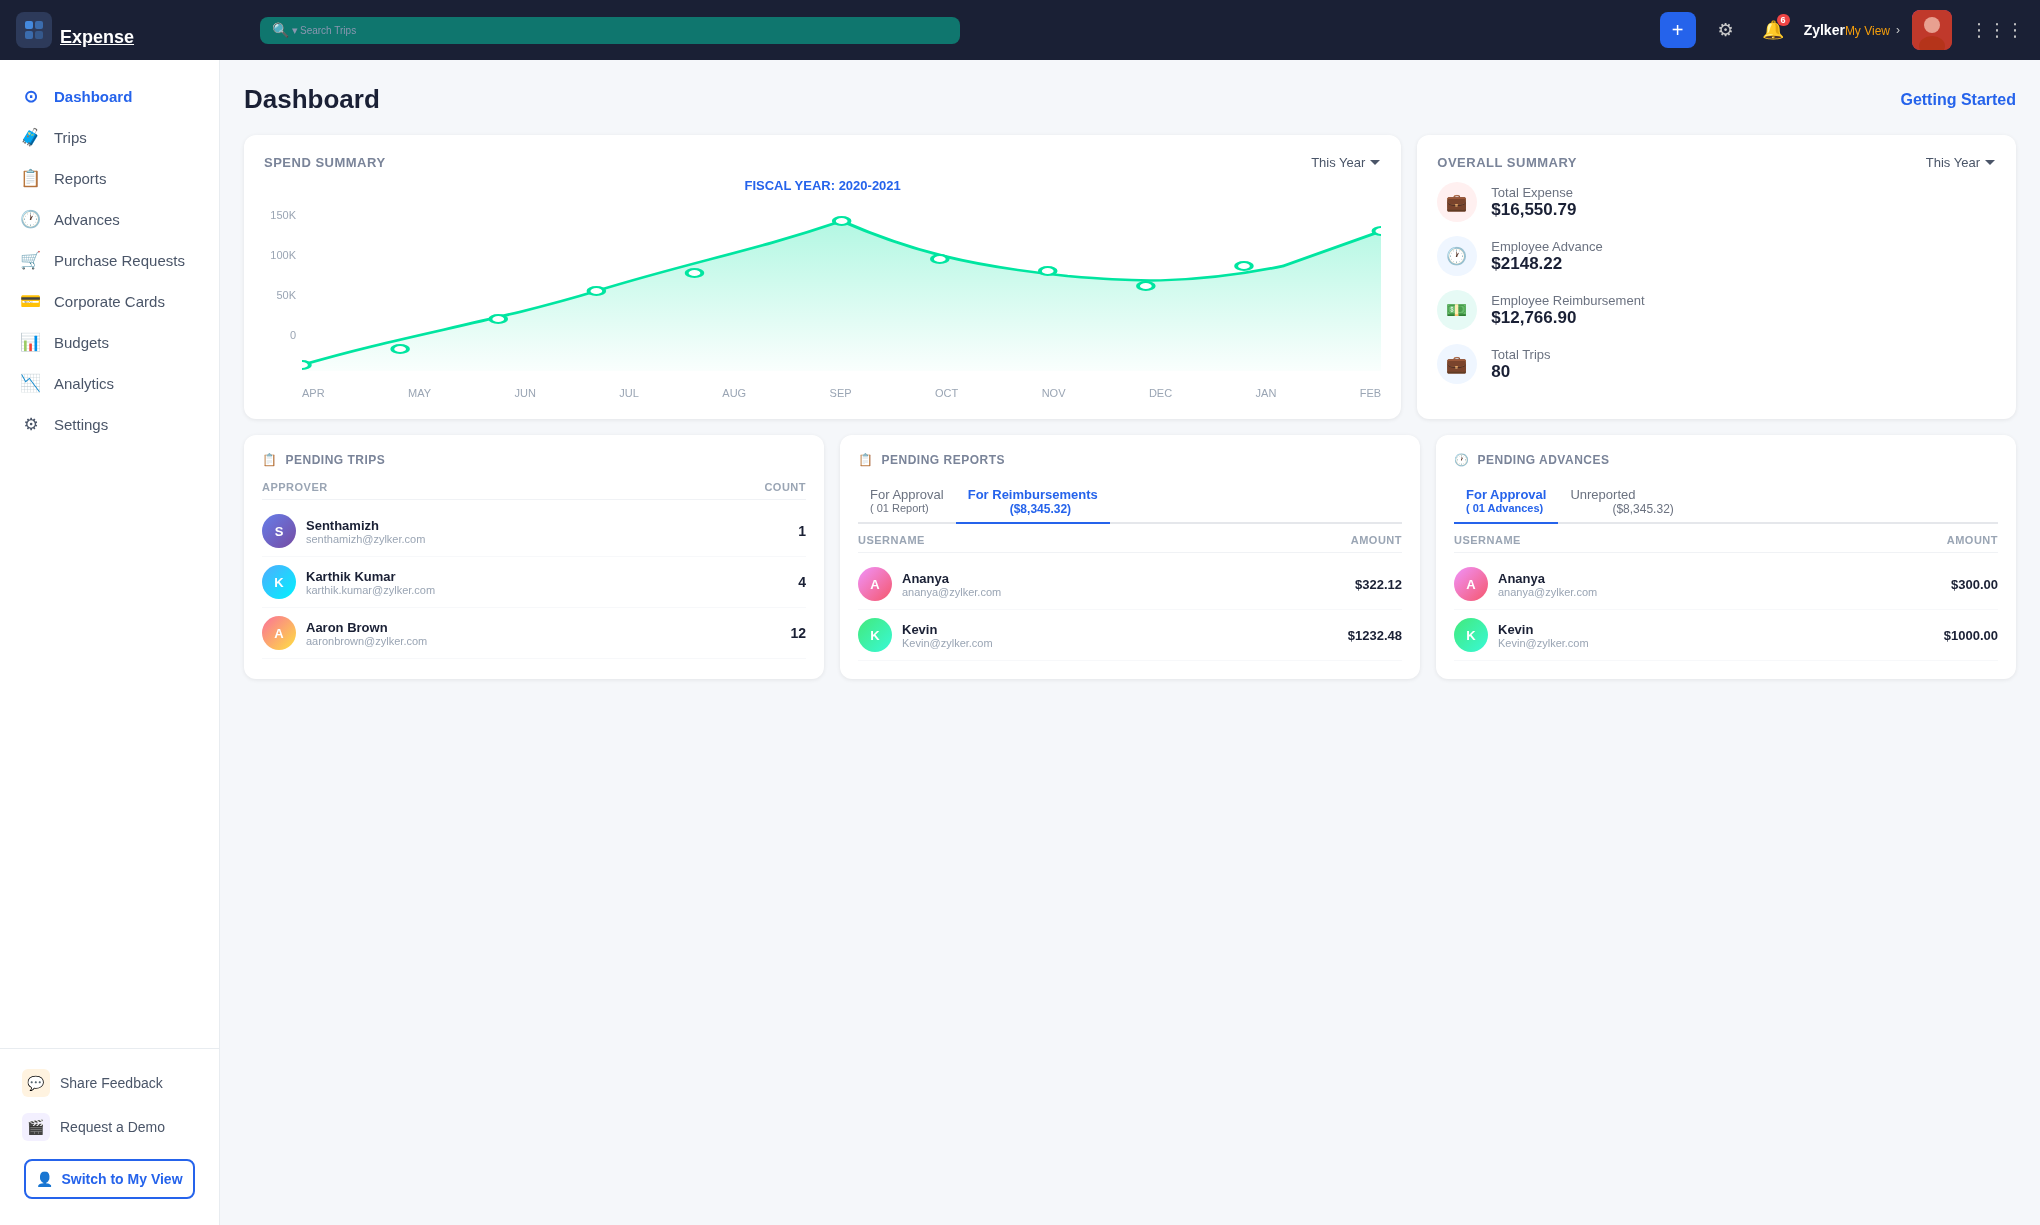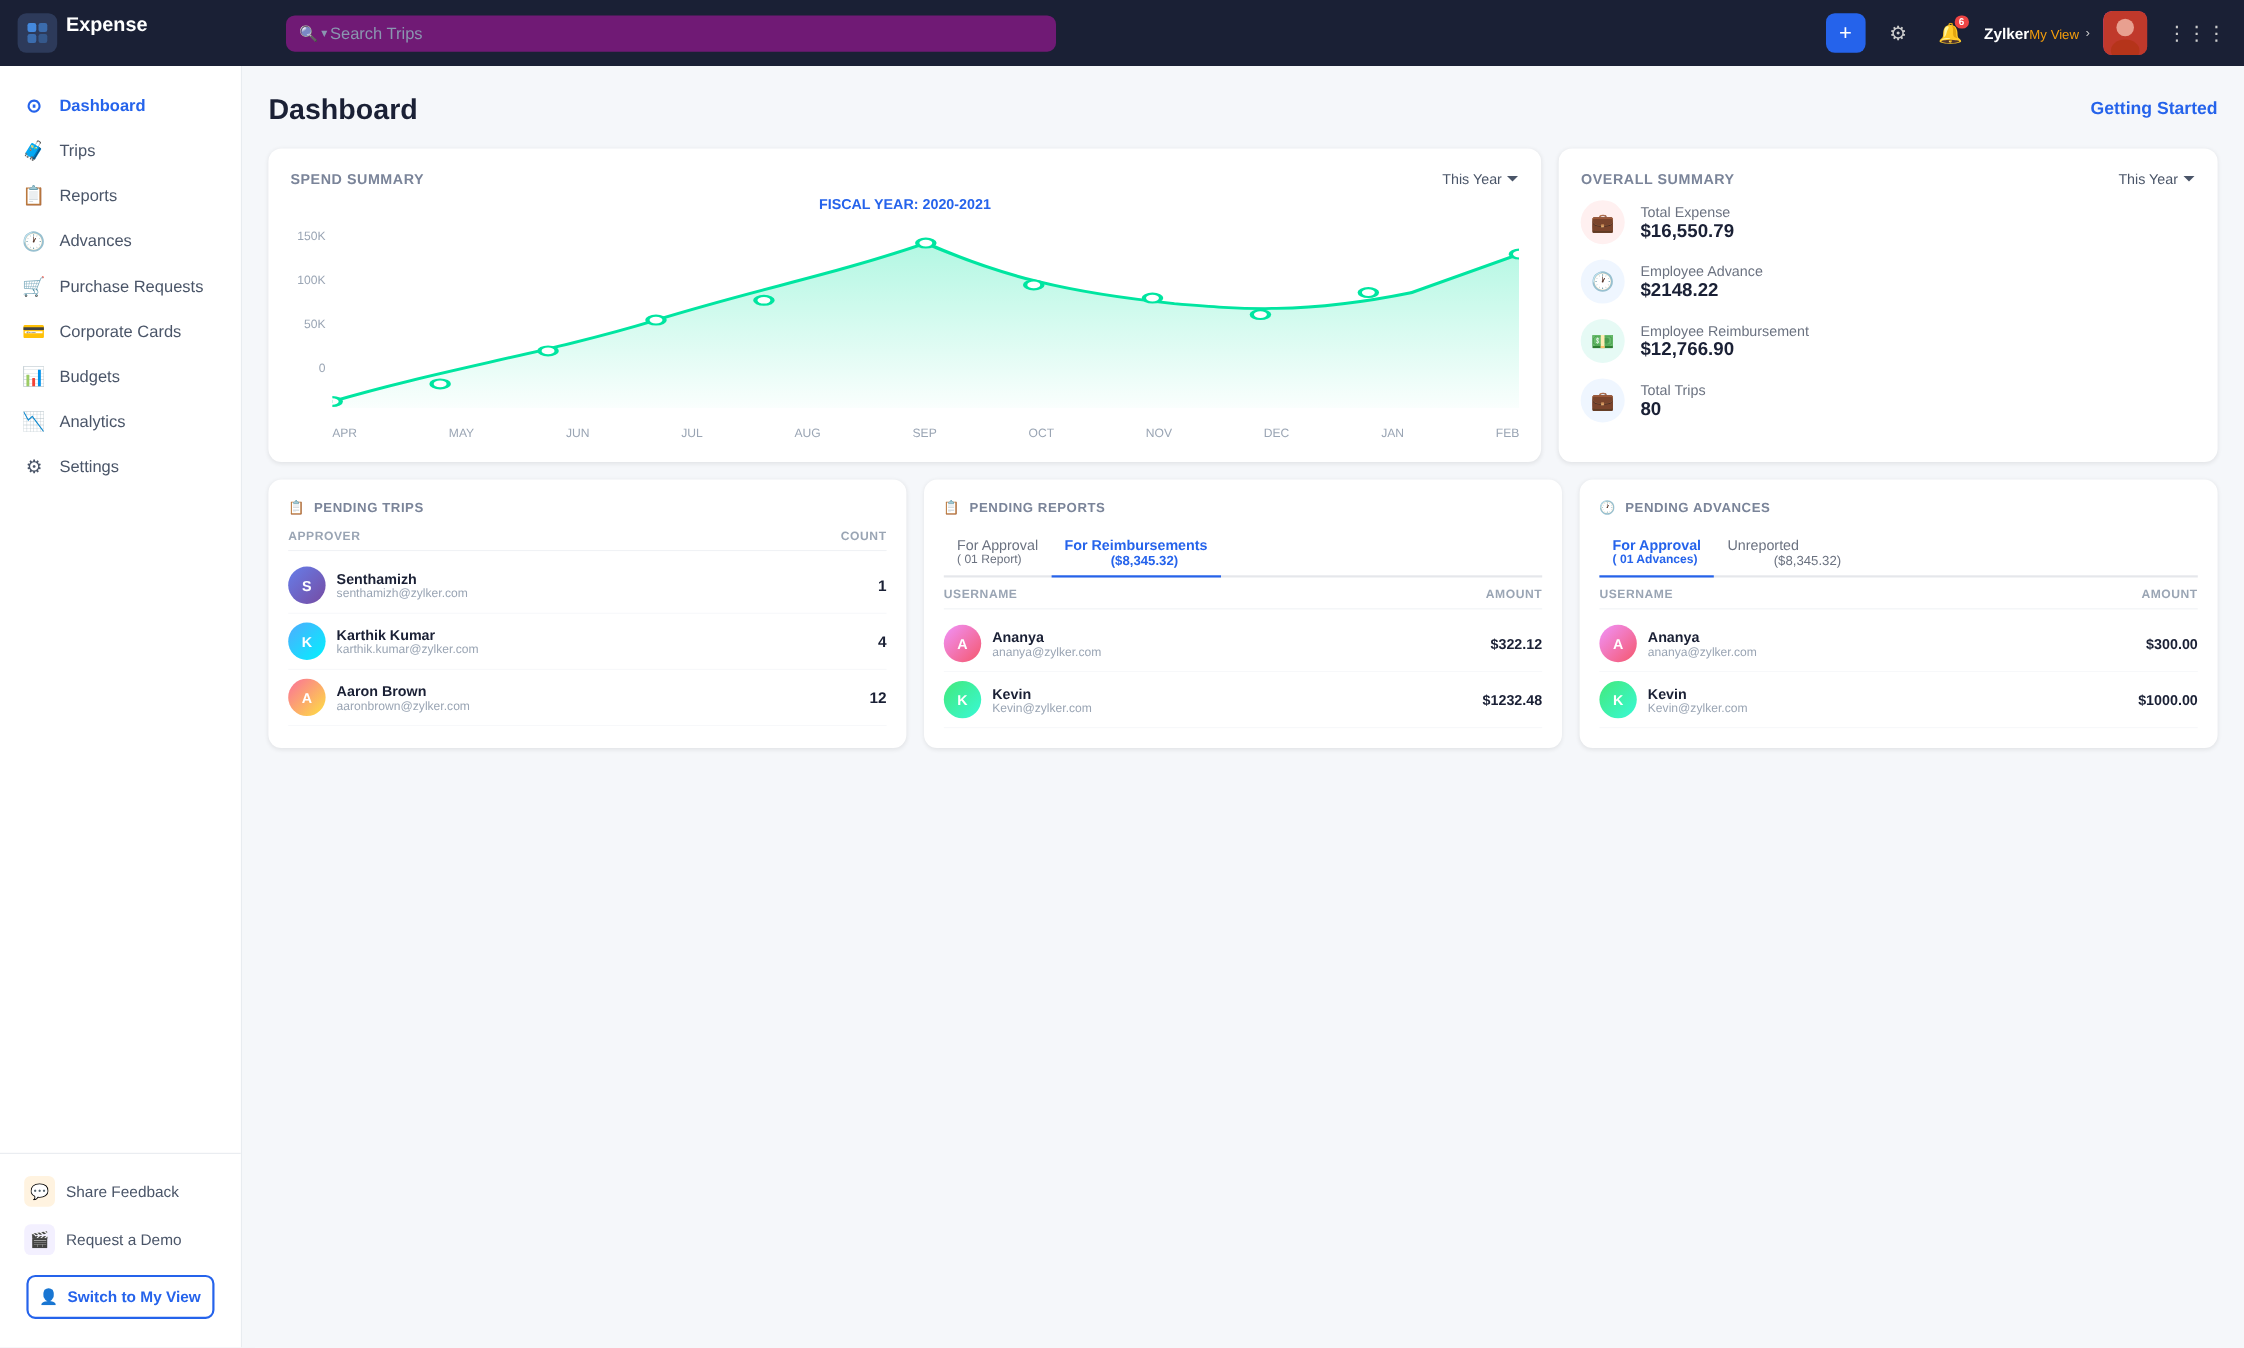--- a/index.html
+++ b/index.html
@@ -4,24 +4,24 @@
   <style>
     * { box-sizing: border-box; margin: 0; padding: 0; }
     body { font-family: -apple-system, BlinkMacSystemFont, 'Segoe UI', sans-serif; background: #f0f2f5; overflow: hidden; }
 
     
     .topnav {
       display: flex; align-items: center;
       background: #1a2035; height: 60px; padding: 0 16px;
       position: fixed; top: 0; left: 0; right: 0; z-index: 100;
     }
-    .topnav-brand { display: flex; align-items: flex-start; gap: 8px; color: #fff; font-size: 18px; font-weight: 600; min-width: 220px; }
+    .topnav-brand { display: flex; align-items: flex-end; gap: 8px; color: #fff; font-size: 18px; font-weight: 600; min-width: 220px; text-decoration: underline; }
     .brand-icon { width: 36px; height: 36px; border-radius: 8px; background: #2d3a5a; display: flex; align-items: center; justify-content: center; }
     .search-bar { flex: 1; max-width: 700px; margin: 0 24px; position: relative; }
-    .search-bar input { width: 100%; padding: 8px 16px 8px 40px; border-radius: 8px; border: none; background: #701a75; color: #ccc; font-size: 15px; outline: none; }
+    .search-bar input { width: 100%; padding: 8px 16px 8px 40px; border-radius: 8px; border: none; background: #0f766e; color: #ccc; font-size: 10px; outline: none; }
     .search-bar input::placeholder { color: #8a96b0; }
     .search-icon-wrap { position: absolute; left: 12px; top: 50%; transform: translateY(-50%); color: #8a96b0; font-size: 14px; }
     .search-dropdown { position: absolute; left: 28px; top: 50%; transform: translateY(-50%); color: #8a96b0; font-size: 11px; }
     .topnav-actions { margin-left: auto; display: flex; align-items: center; gap: 12px; }
     .btn-add { width: 36px; height: 36px; background: #2563eb; border-radius: 8px; display: flex; align-items: center; justify-content: center; color: #fff; font-size: 20px; cursor: pointer; border: none; }
     .btn-gear { width: 36px; height: 36px; background: transparent; display: flex; align-items: center; justify-content: center; color: #ccc; font-size: 18px; cursor: pointer; border: none; }
     .btn-bell { position: relative; width: 36px; height: 36px; display: flex; align-items: center; justify-content: center; cursor: pointer; color: #ccc; font-size: 18px; }
     .bell-badge { position: absolute; top: 2px; right: 2px; background: #ef4444; color: #fff; font-size: 9px; border-radius: 10px; padding: 1px 4px; font-weight: 700; }
     .user-info { display: flex; flex-direction: row; align-items: flex-end; }
     .user-name { color: #fff; font-size: 14px; font-weight: 600; }

